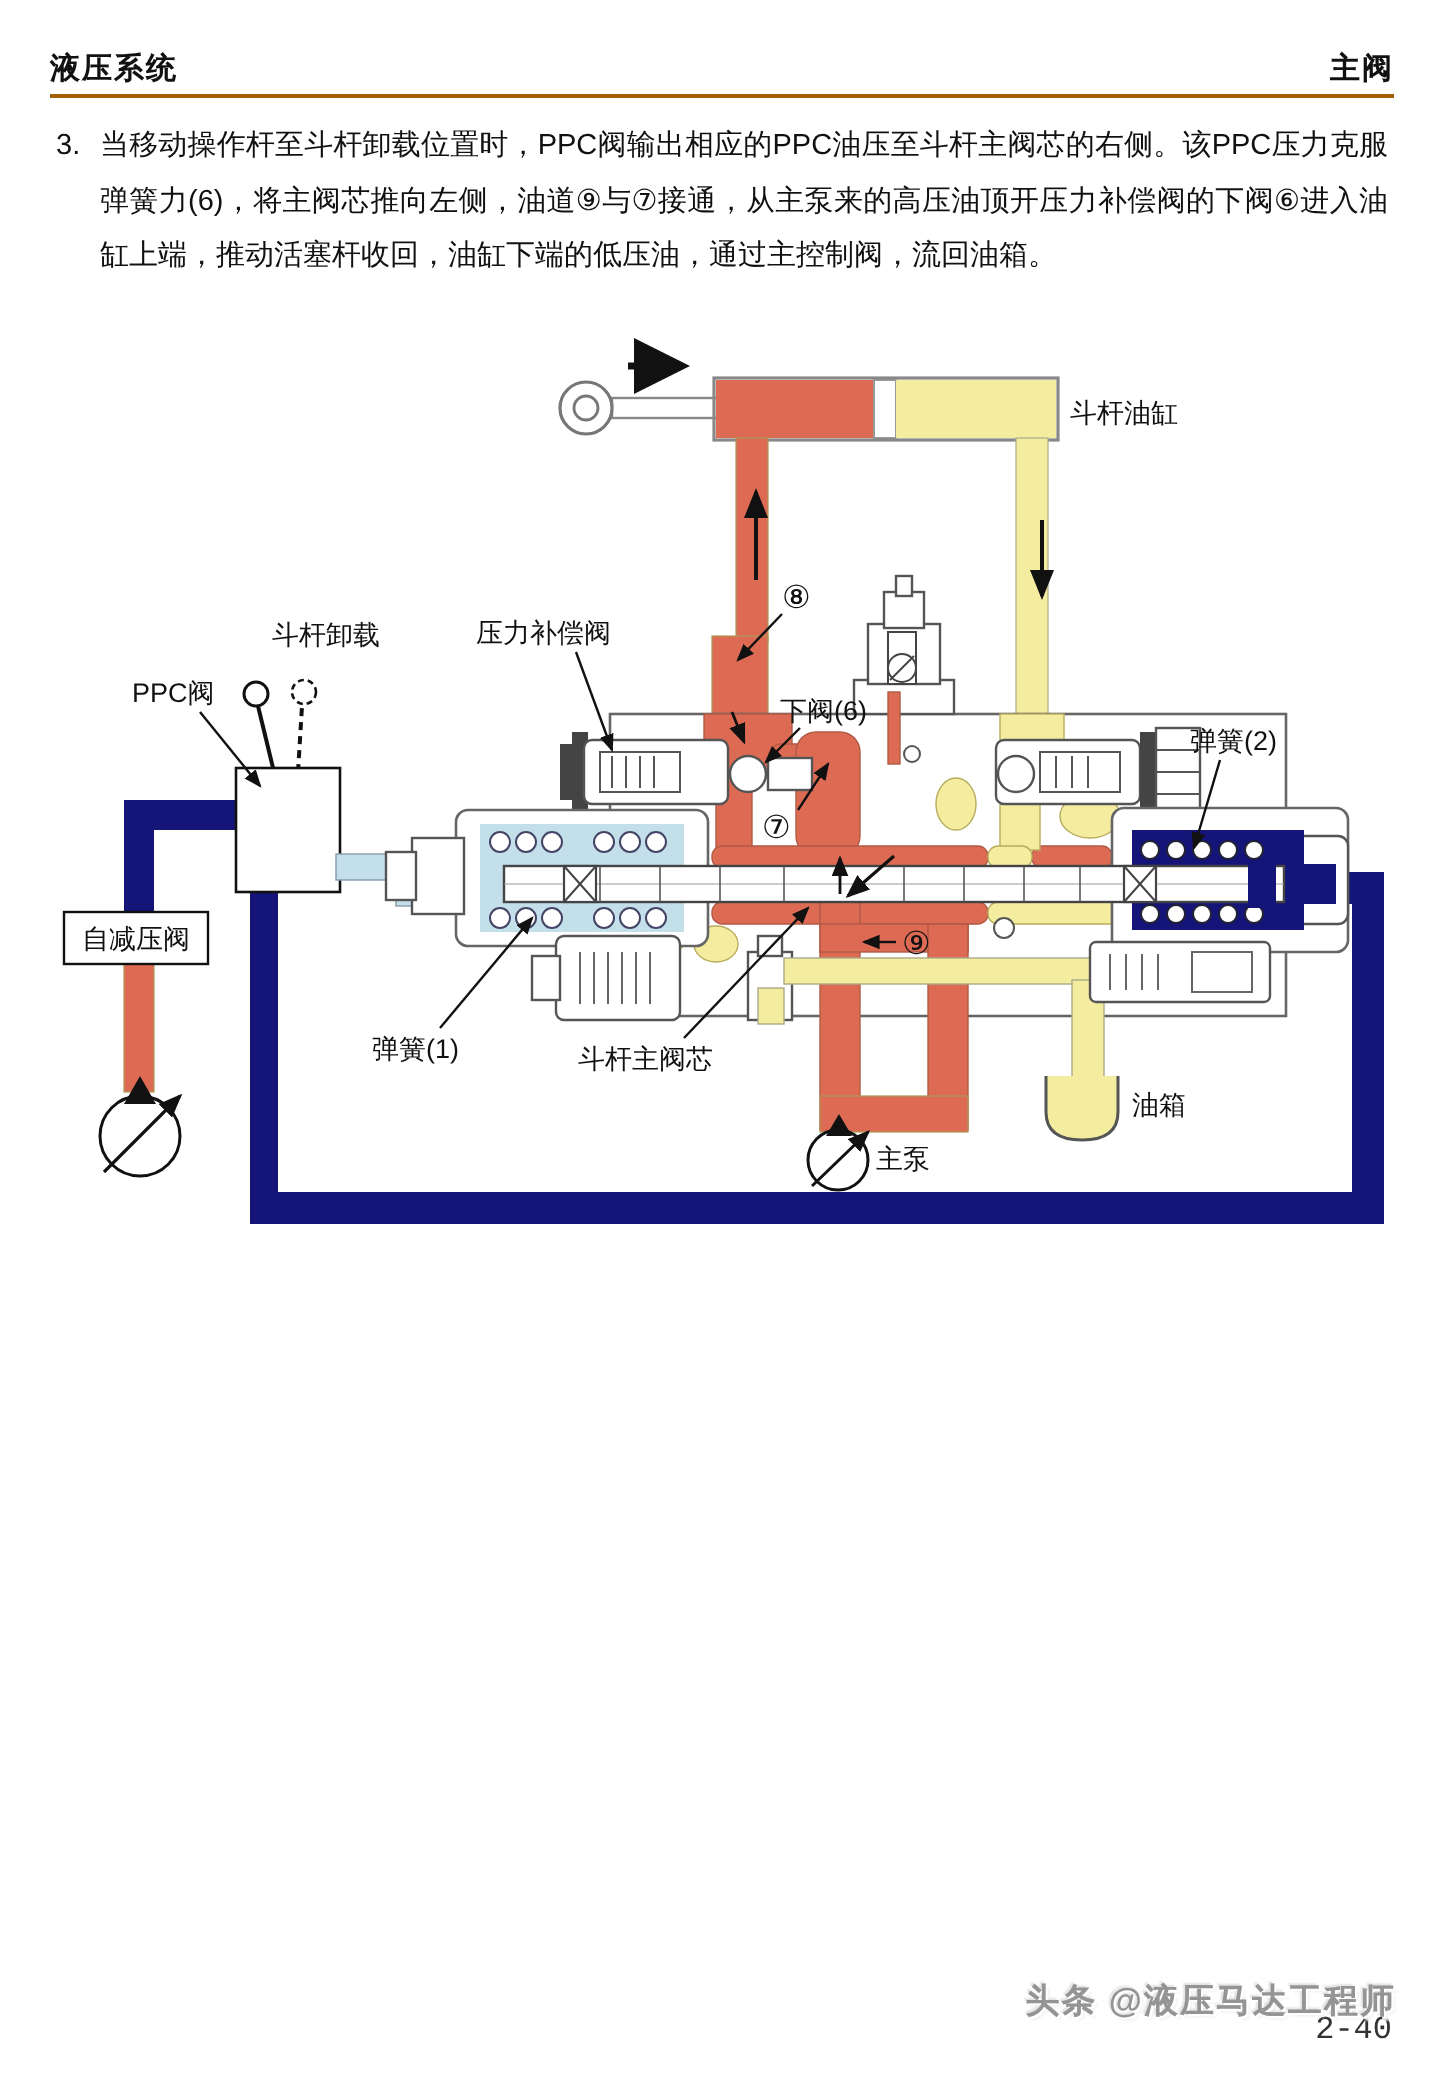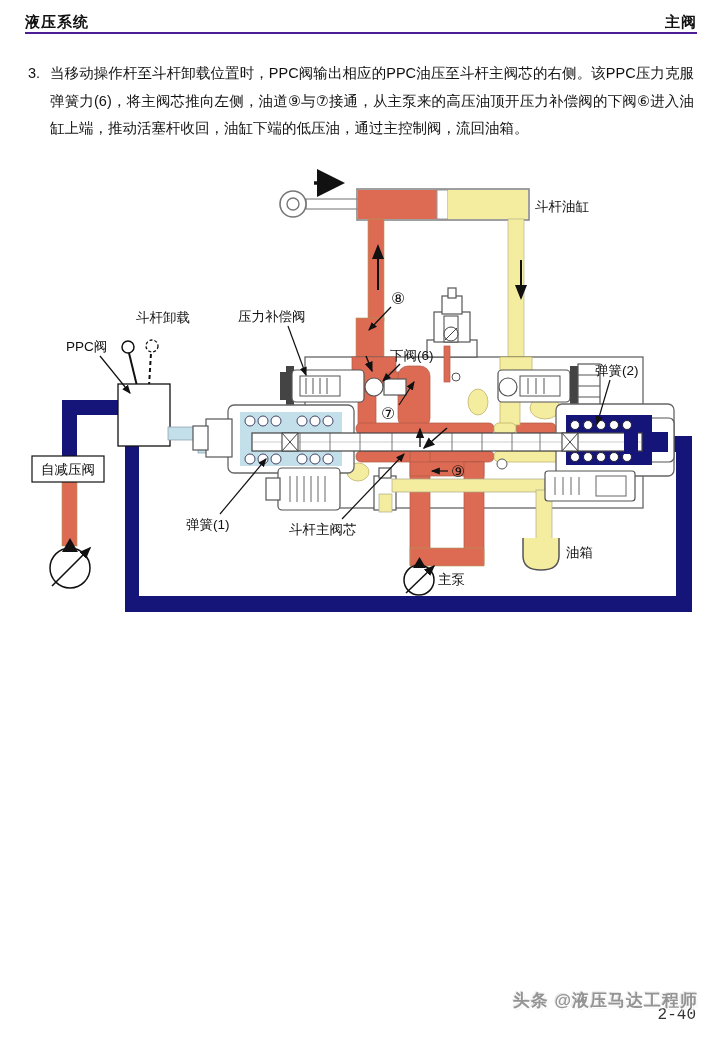--- a/index.html
+++ b/index.html
@@ -3,23 +3,23 @@
 <meta charset="utf-8">
 <style>
   html,body{margin:0;padding:0;background:#888;}
   .page{
     position:relative;width:720px;height:1040px;background:#fff;
     font-family:"Liberation Sans","DejaVu Sans",sans-serif;overflow:hidden;
     margin:0 auto;
   }
   
   .hdr{
-    position:absolute;top:6px;left:25px;right:23px;height:26px;
-    border-bottom:2px solid #4c1d95;
-    display:flex;justify-content:space-between;align-items:flex-end;
+    position:absolute;top:21px;left:25px;right:23px;height:26px;
+    border-bottom:2px solid #a16207;
+    display:flex;justify-content:space-between;align-items:center;
   }
   .hdr span{font-size:15px;font-weight:bold;color:#111;letter-spacing:1px;}
   
   .para{
     position:absolute;top:60px;left:28px;width:666px;
     display:flex;align-items:flex-start;
     font-size:14.5px;line-height:27.5px;color:#111;
   }
   .para .num{flex:0 0 22px;}
   .para .body{flex:1;text-align:justify;}

